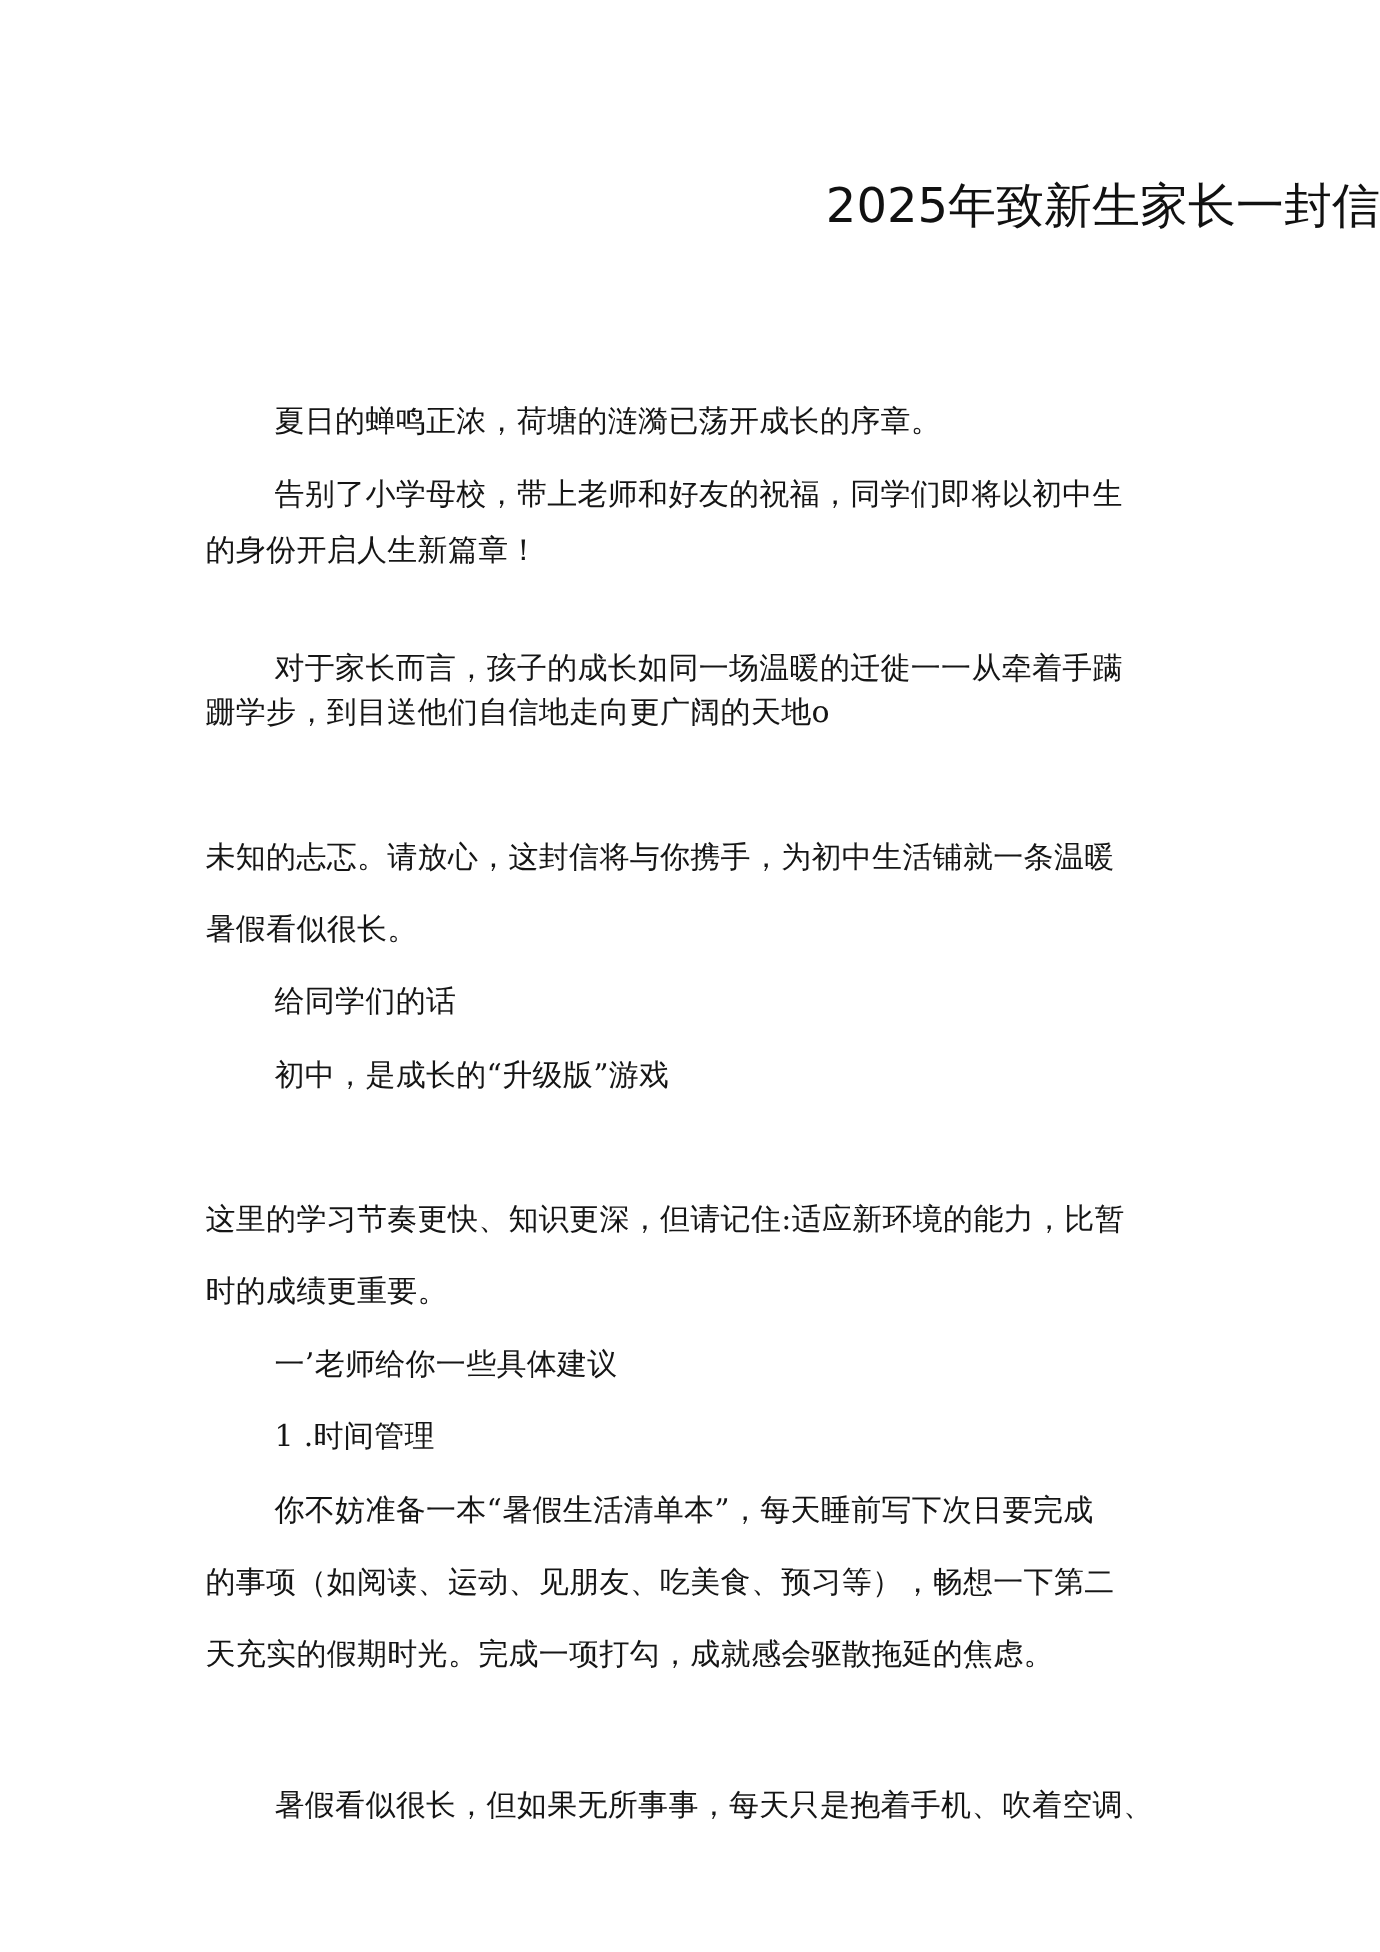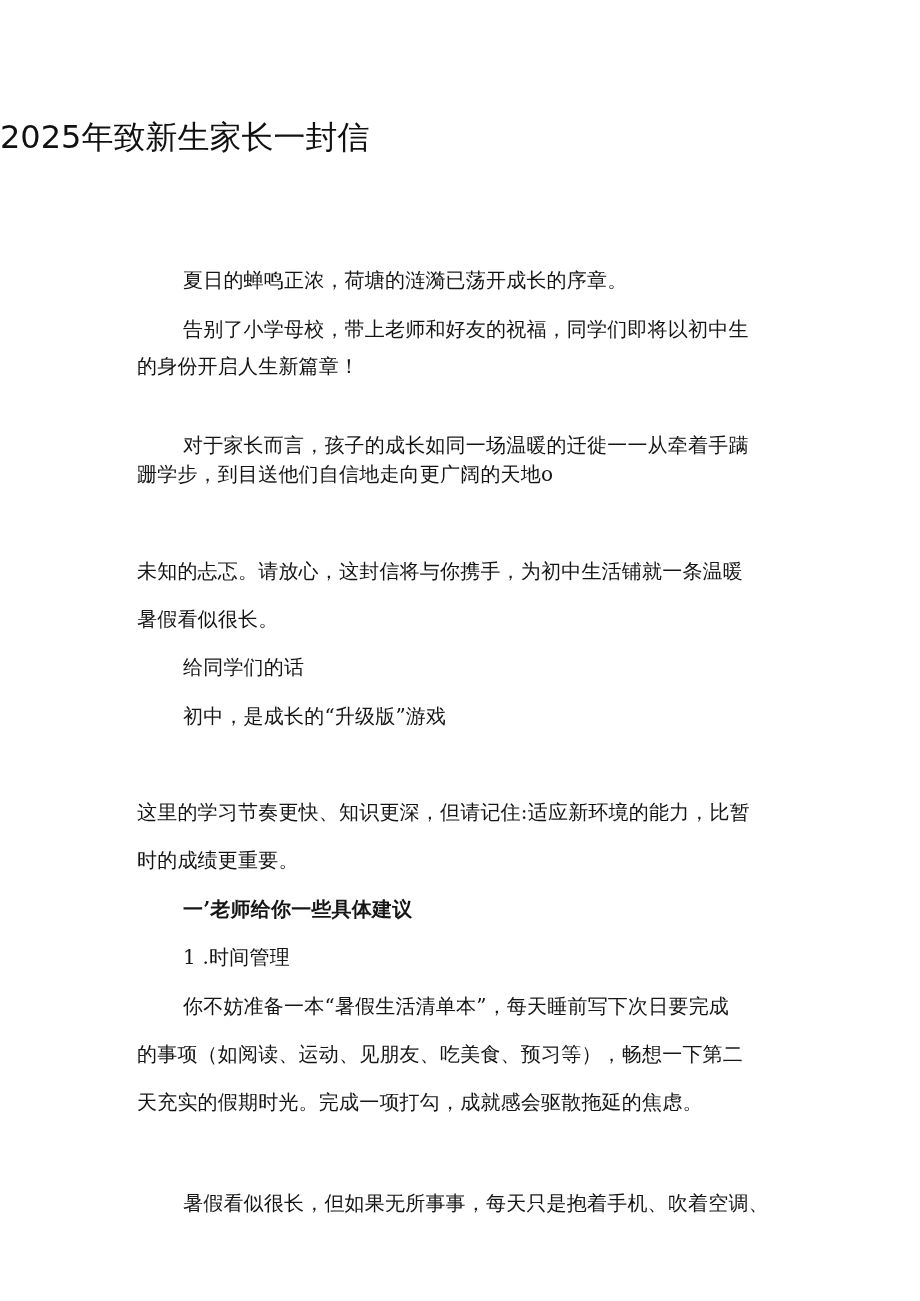--- a/index.html
+++ b/index.html
@@ -3,30 +3,30 @@
 <meta charset="utf-8">
 <style>
   html, body { margin: 0; padding: 0; background: #ffffff; }
   body {
     width: 920px; height: 1301px; overflow: hidden; position: relative;
     font-family: "DejaVu Serif", "Liberation Serif", serif;
     color: #111111;
   }
   .page { position: absolute; left: 0; top: 0; width: 920px; height: 1301px; }
   .title {
-    position: absolute; left: 0; top: 112px; width: 920px; text-align: left;
+    position: absolute; left: 0; top: 112px; width: 920px; text-align: right;
     font-family: "DejaVu Sans", "Liberation Sans", sans-serif;
     font-size: 32px; line-height: 50px; color: #111;
   }
   .line {
     position: absolute; left: 137px; font-size: 20px; line-height: 28px;
     white-space: nowrap; color: #151515; letter-spacing: 0.2px;
   }
   .indent { left: 183px; }
-  .bold { font-weight: bold; }
+  .bold { font-weight: normal; }
 </style>
 </head>
 <body>
 
 <div class="page">
   <div class="title">2025年致新生家长一封信</div>
 
   <div class="line indent" style="top:266px">夏日的蝉鸣正浓，荷塘的涟漪已荡开成长的序章。</div>
   <div class="line indent" style="top:315px">告别了小学母校，带上老师和好友的祝福，同学们即将以初中生</div>
   <div class="line" style="top:352px">的身份开启人生新篇章！</div>

